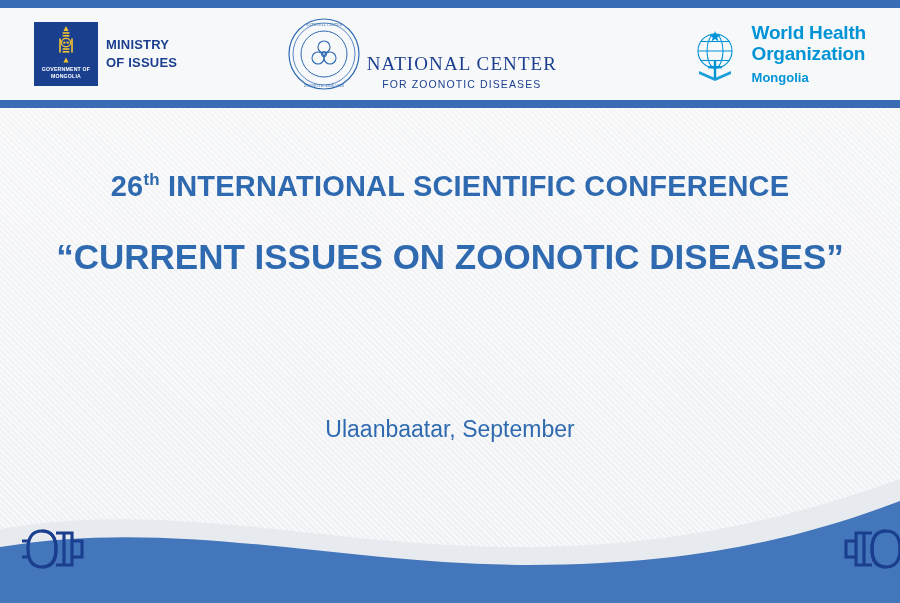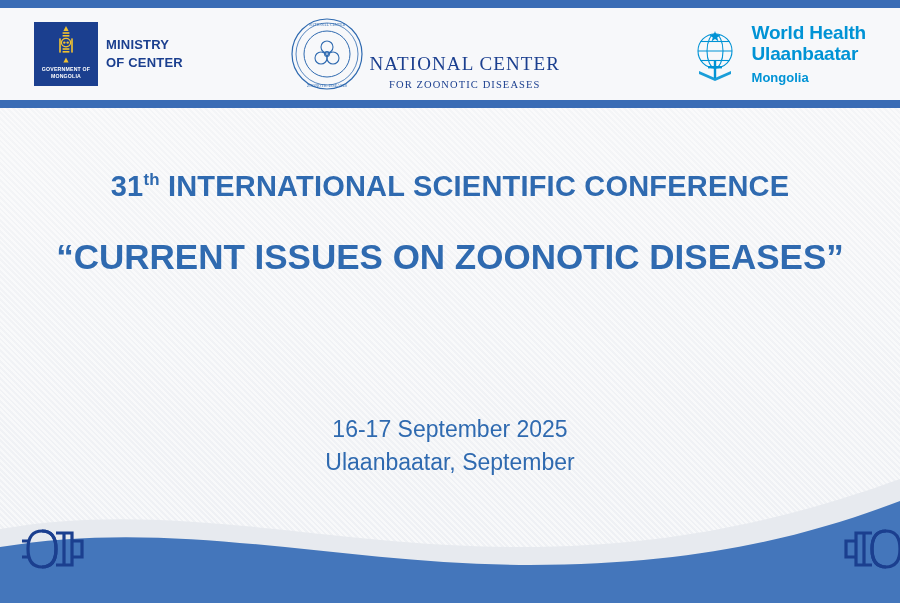--- a/index.html
+++ b/index.html
@@ -113,21 +113,21 @@
     color: #1b3f8f;
     text-align: center;
     line-height: 1.25;
   }
   .nczd-line1 {
     font-family: "Liberation Serif", serif;
     font-size: 19px;
     letter-spacing: 1.1px;
   }
   .nczd-line2 {
-    font-family: Liberation Serif, serif;
+    font-family: Liberation Sans, sans-serif;
     font-size: 10.5px;
     letter-spacing: 1.1px;
     margin-top: 2px;
   }
 
   
   .who-logo {
     display: flex;
     align-items: flex-start;
     gap: 9px;
@@ -252,21 +252,21 @@
             </g>
           </svg>
         </div>
         <div class="moh-emblem-caption">
           <span>GOVERNMENT OF</span><br>
           <span>MONGOLIA</span>
         </div>
       </div>
       <div class="moh-text">
         <div>MINISTRY</div>
-        <div>OF CENTER</div>
+        <div>OF ISSUES</div>
       </div>
     </div>
 
     <div class="nczd-logo">
       <div class="nczd-seal">
         <svg viewBox="0 0 74 74" width="74" height="74" aria-hidden="true">
           <circle cx="37" cy="37" r="35" fill="none" stroke="#2f6ab0" stroke-width="1.2"></circle>
           <circle cx="37" cy="37" r="31" fill="none" stroke="#2f6ab0" stroke-width="0.8"></circle>
           <circle cx="37" cy="37" r="23" fill="none" stroke="#2f6ab0" stroke-width="1"></circle>
           <g fill="none" stroke="#2f6ab0" stroke-width="1.1">
@@ -300,38 +300,37 @@
           <g fill="#0093d5">
             <rect x="26.8" y="36" width="2.4" height="17"></rect>
             <rect x="21" y="41" width="14" height="2.4"></rect>
             <polygon points="28,6 29.4,10 33.6,10 30.2,12.6 31.5,16.6 28,14.1 24.5,16.6 25.8,12.6 22.4,10 26.6,10"></polygon>
             <path d="M12 46 L28 53 L44 46 L44 49 L28 56 L12 49 Z" opacity="0.9"></path>
           </g>
         </svg>
       </div>
       <div class="who-text">
         <div class="who-l1">World Health</div>
-        <div class="who-l2">Ulaanbaatar</div>
+        <div class="who-l2">Organization</div>
         <div class="who-country">Mongolia</div>
       </div>
     </div>
 
   </div>
 
   <div class="header-rule"></div>
 
   <div class="body-area">
 
     <div class="title-block">
-      <div class="conf-line"><span>31</span><sup>th</sup><span> INTERNATIONAL SCIENTIFIC CONFERENCE</span></div>
+      <div class="conf-line"><span>26</span><sup>th</sup><span> INTERNATIONAL SCIENTIFIC CONFERENCE</span></div>
       <div class="theme-line">“CURRENT ISSUES ON ZOONOTIC DISEASES”</div>
     </div>
 
     <div class="meta-block">
-      <div class="meta-line">16-17 September 2025</div>
       <div class="meta-line">Ulaanbaatar, September</div>
     </div>
 
   </div>
 
   <div class="wave">
     <svg viewBox="0 0 900 160" width="900" height="160" preserveAspectRatio="none" aria-hidden="true">
       <path d="M0,86 C170,56 330,104 520,104 C680,104 800,72 900,36 L900,160 L0,160 Z" fill="#e7eaef"></path>
       <path d="M0,104 C180,74 340,122 530,122 C700,122 810,92 900,58 L900,160 L0,160 Z" fill="#4476bb"></path>
     </svg>

